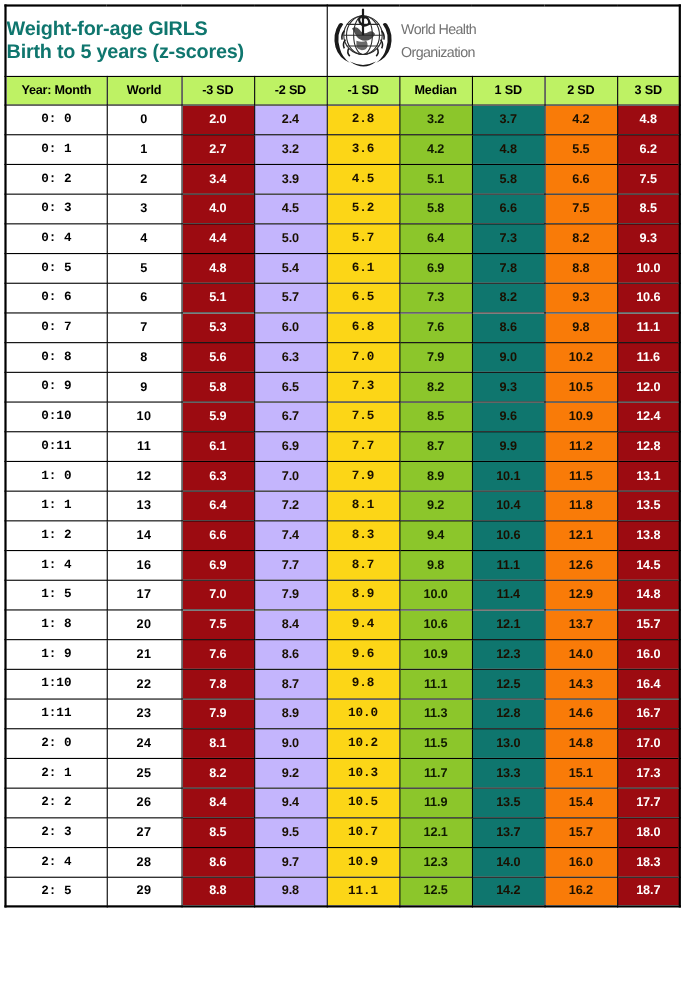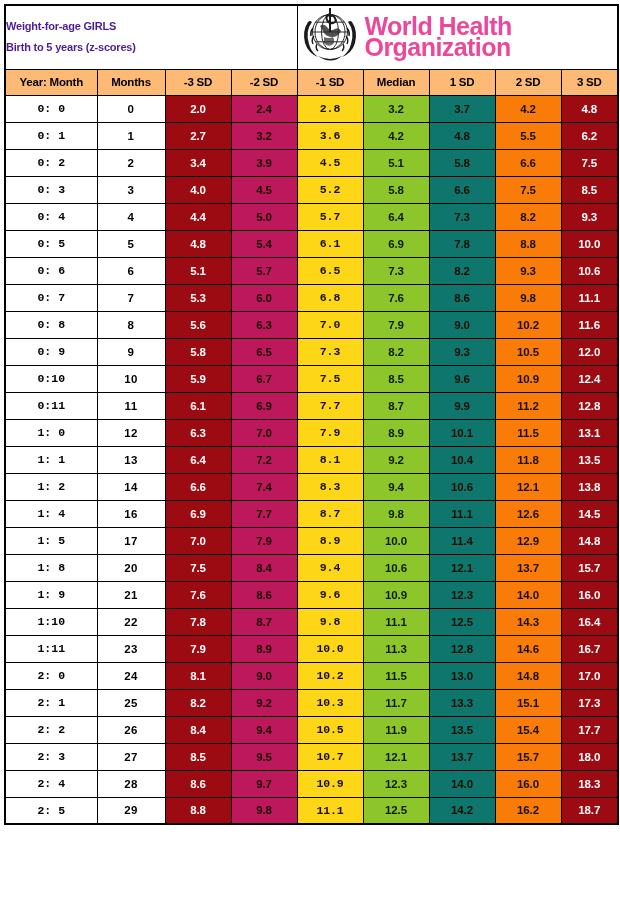--- a/index.html
+++ b/index.html
@@ -30,55 +30,55 @@
   }
 
   
   td.titlecell {
     height: 64px;
     background: #ffffff;
     vertical-align: middle;
     padding-left: 9px;
   }
   .title-line {
-    font-size: 11px;
+    font-size: 18px;
     font-weight: bold;
-    color: #4c1d95;
+    color: #0f766e;
     letter-spacing: -0.2px;
     line-height: 21px;
     white-space: nowrap;
   }
   td.logocell {
     height: 64px;
     background: #ffffff;
     vertical-align: middle;
     padding: 0;
   }
   .logo-wrap {
     display: flex;
     align-items: center;
     justify-content: flex-start;
     gap: 5px;
     height: 62px;
     padding-left: 2px;
   }
   .who-emblem { flex: 0 0 auto; display: block; }
   .who-words {
-    font-size: 25px;
-    font-weight: bold;
+    font-size: 13px;
+    font-weight: normal;
     line-height: 21px;
-    color: #ec4899;
+    color: #737373;
     letter-spacing: -0.55px;
     white-space: nowrap;
   }
 
   
   tr.headrow th {
     height: 26px;
-    background: #fdba74;
+    background: #bef264;
     font-size: 11.5px;
     font-weight: bold;
     color: #000000;
     text-align: center;
     vertical-align: middle;
     letter-spacing: -0.2px;
     white-space: nowrap;
     margin-top: 20px;
   }
   th.h-year { text-align: left; padding-left: 6px; }
@@ -92,21 +92,21 @@
     font-weight: bold;
     letter-spacing: 0.4px;
   }
   td.c-age { font-family: "Liberation Mono", monospace; letter-spacing: 0px; font-size: 11.5px; margin-top: 33px; }
   td.val {
     font-size: 11.5px;
     font-weight: bold;
     letter-spacing: -0.1px;
   }
   td.sd-m3 { background: #9c0b11; color: #ffffff; margin-left: 48px; }
-  td.sd-m2 { background: #be185d; color: #1a1000; }
+  td.sd-m2 { background: #c4b5fd; color: #1a1000; }
   td.sd-m1 { background: #fcd617; color: #1a1000; font-family: Liberation Mono, monospace; }
   td.sd-med { background: #8cc62b; color: #101a00; }
   td.sd-p1 { background: #0f766e; color: #1a1000; }
   td.sd-p2 { background: #f97b08; color: #1a1000; }
   td.sd-p3 { background: #9c0b11; color: #ffffff; }
 </style>
 </head>
 <body>
 
 <div id="sheet">
@@ -164,21 +164,21 @@
             <span class="who-words">
               <div>World Health</div>
               <div>Organization</div>
             </span>
           </div>
         </td>
       </tr>
 
       <tr class="headrow">
         <th class="h-year">Year: Month</th>
-        <th>Months</th>
+        <th>World</th>
         <th>-3 SD</th>
         <th>-2 SD</th>
         <th>-1 SD</th>
         <th>Median</th>
         <th>1 SD</th>
         <th>2 SD</th>
         <th>3 SD</th>
       </tr>
     </tbody>
     <tbody id="rows-body">

